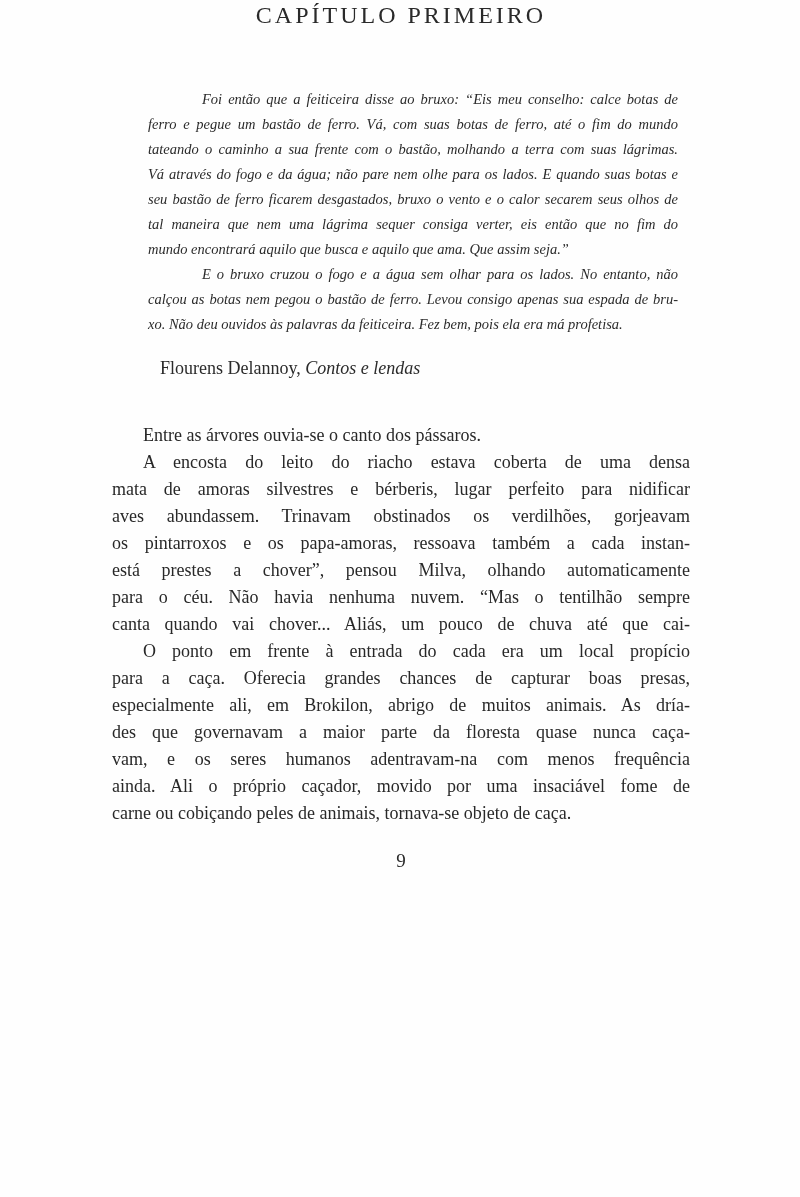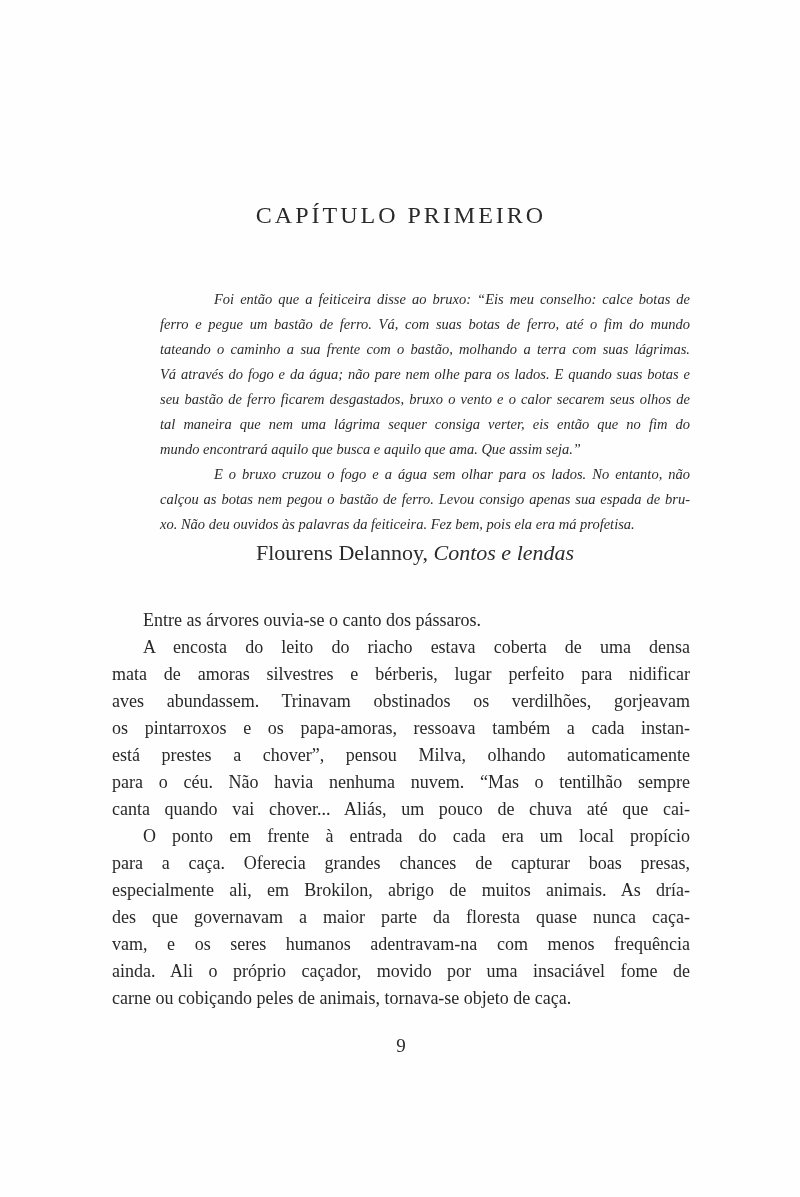--- a/index.html
+++ b/index.html
@@ -20,48 +20,47 @@
     height: 1197px;
   }
   .content {
     position: absolute;
     left: 112px;
     top: 0;
     width: 578px;
   }
   .chapter-title {
     margin: 0;
-    padding-top: 200px;
     font-size: 24px;
     font-weight: normal;
     letter-spacing: 3px;
     line-height: 30px;
     text-align: center;
     color: #2a2a2a;
   }
   .epigraph {
     margin-top: 57px;
-    margin-left: 48px;
+    margin-left: 36px;
     width: 530px;
     font-style: italic;
     font-size: 14.5px;
     line-height: 25px;
     color: #2b2b2b;
   }
   .epigraph .para .line.first {
     text-indent: 54px;
   }
   .attribution {
-    margin-top: 4px;
+    margin-top: 19px;
     margin-left: 48px;
     width: 530px;
     box-sizing: border-box;
     padding-right: 20px;
-    text-align: center;
-    font-size: 22px;
+    text-align: left;
+    font-size: 18px;
     line-height: 24px;
     color: #2b2b2b;
   }
   .attribution .work {
     font-style: italic;
   }
   .body-text {
     margin-top: 42px;
     width: 578px;
     font-size: 18px;

